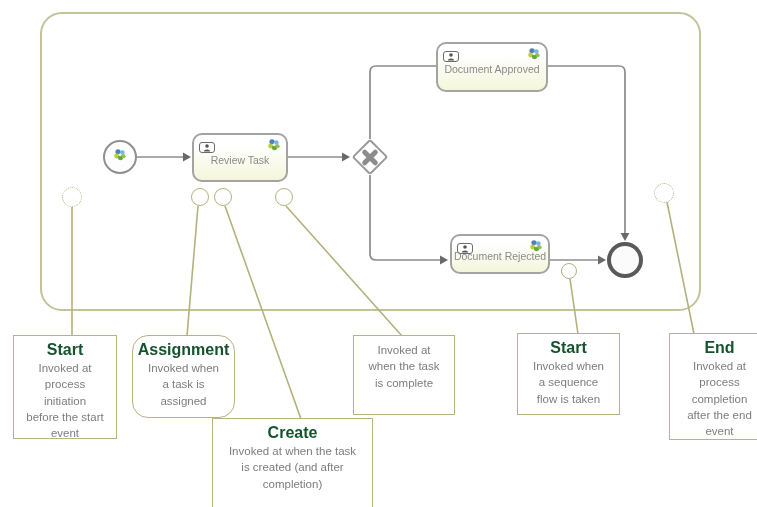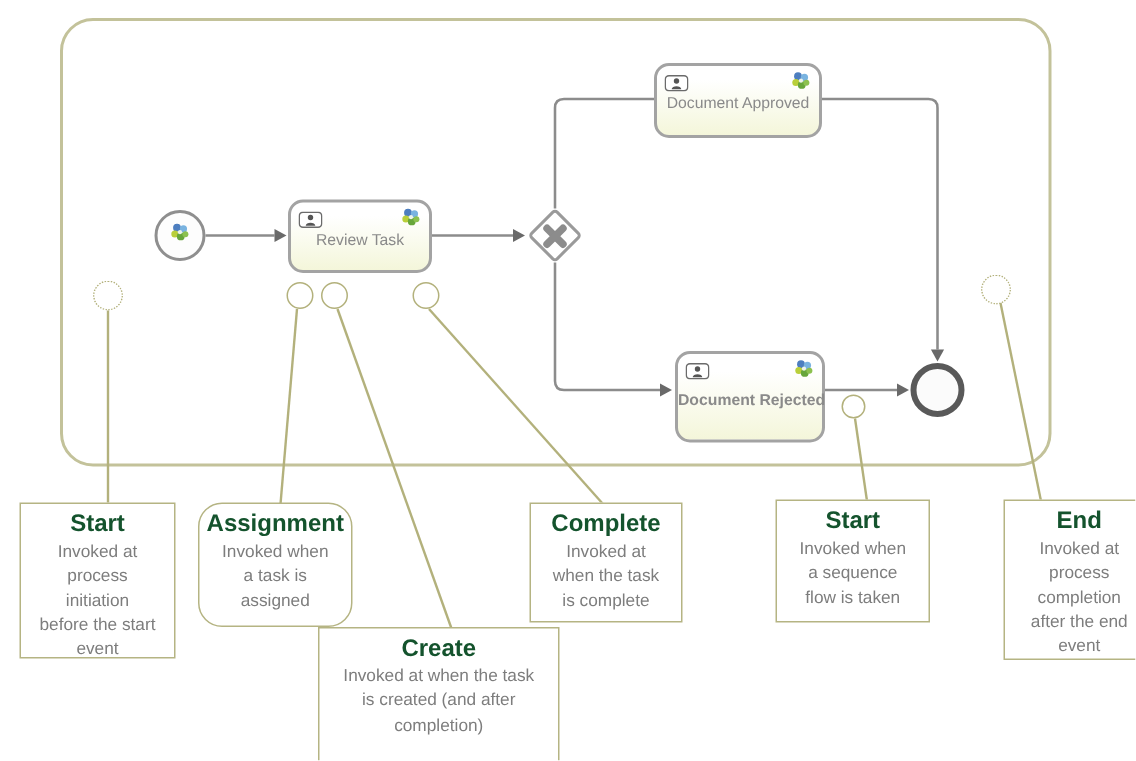--- a/index.html
+++ b/index.html
@@ -21,21 +21,21 @@
     box-sizing:border-box; display:flex; align-items:center; justify-content:center;
     z-index:3;
   }
   .task {
     position:absolute; border:2px solid #a3a3a3; border-radius:10px;
     background:linear-gradient(#ffffff 20%, #f4f6da 100%);
     box-sizing:border-box; z-index:3;
   }
   .task-review   { left:192px; top:133px; width:96px;  height:49px; }
   .task-approved { left:436px; top:42px;  width:112px; height:50px; }
-  .task-rejected { left:450px; top:234px; width:100px; height:61px;font-weight:bold; }
+  .task-rejected { left:450px; top:234px; width:100px; height:40px; }
   .task .user-ic  { position:absolute; left:5px;  top:4px; }
   .task .pin-ic   { position:absolute; right:5px; top:3px; }
   .task-label {
     position:absolute; left:0; right:0; top:55%; transform:translateY(-50%);
     text-align:center; color:#8a8a8a; font-size:10.5px; white-space:nowrap;
   }
   .gateway {
     position:absolute; left:357px; top:144px; width:26px; height:26px;
     background:#ffffff; border:2px solid #9a9a9a; border-radius:3px;
     transform:rotate(45deg); box-sizing:border-box; z-index:3;
@@ -218,21 +218,20 @@
 a task is
 assigned</div>
   </div>
   <div class="note note-create">
     <div class="note-title">Create</div>
     <div class="note-body">Invoked at when the task
 is created (and after
 completion)</div>
   </div>
   <div class="note note-complete">
-    <div class="note-title">Complete</div>
     <div class="note-body">Invoked at
 when the task
 is complete</div>
   </div>
   <div class="note note-take">
     <div class="note-title">Start</div>
     <div class="note-body">Invoked when
 a sequence
 flow is taken</div>
   </div>

